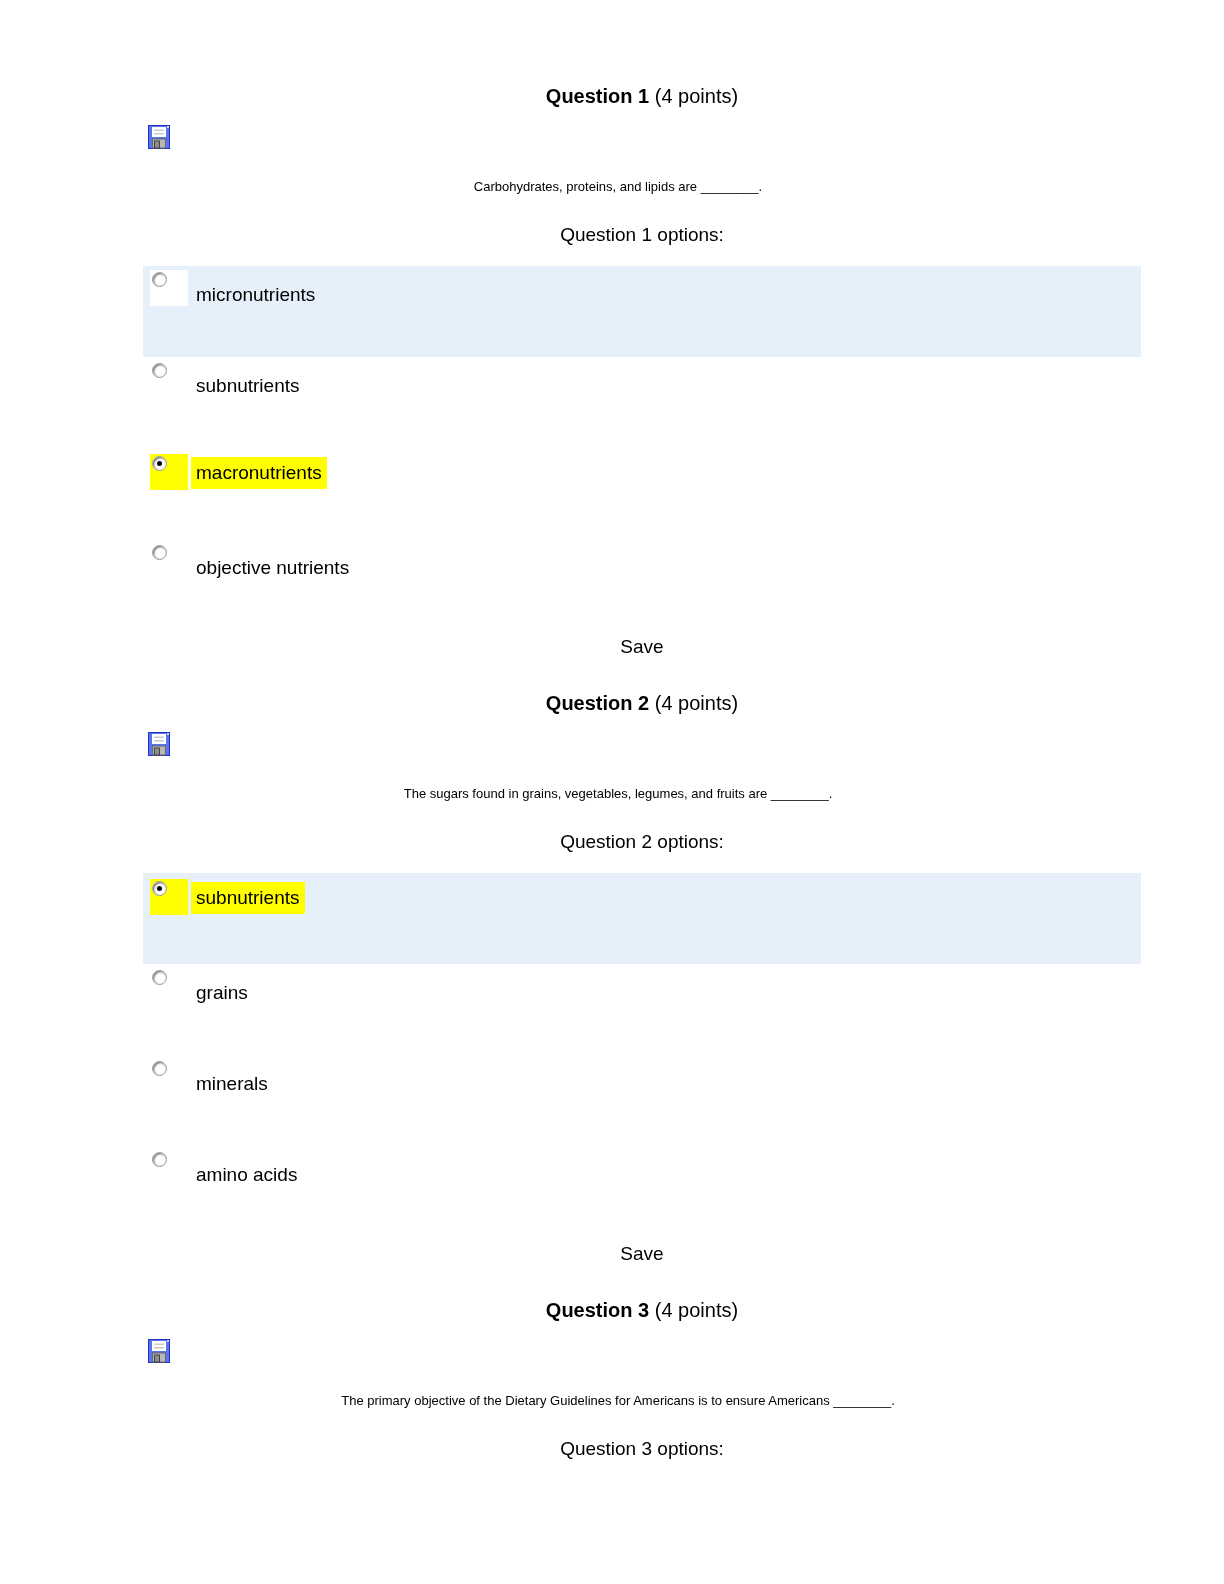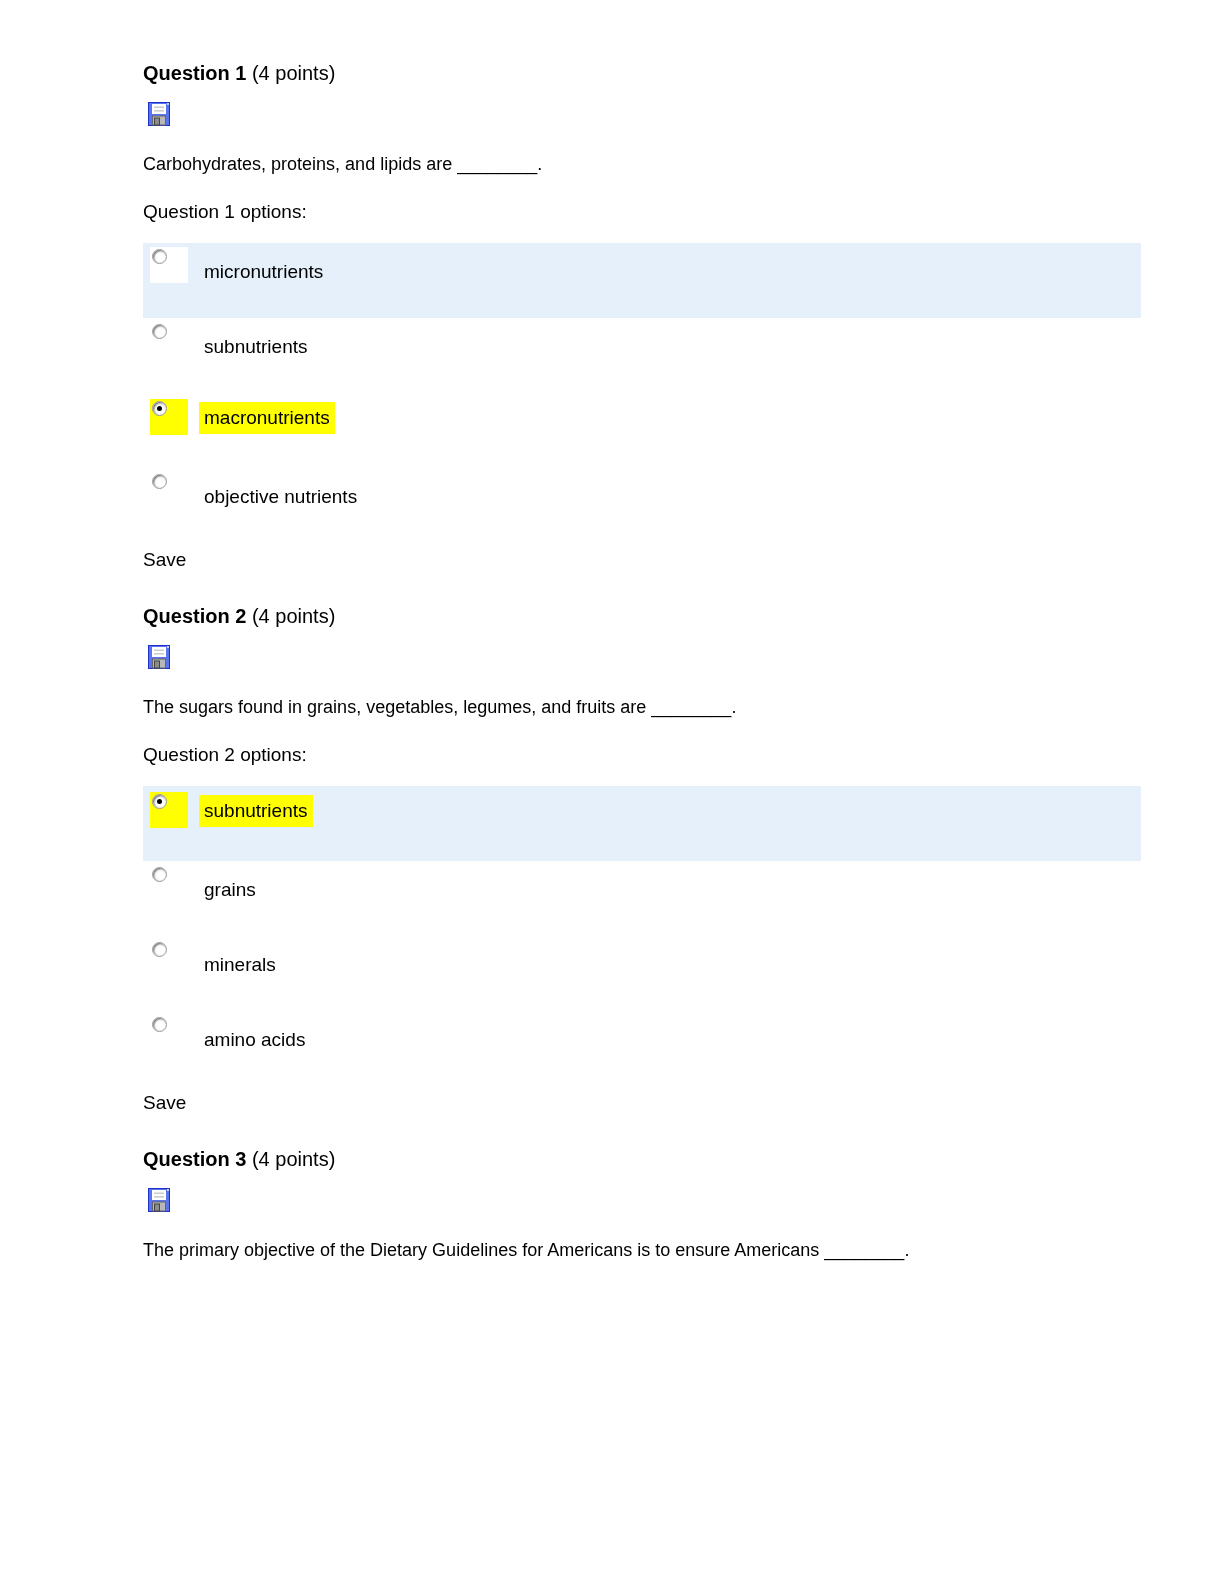--- a/index.html
+++ b/index.html
@@ -7,22 +7,23 @@
   body { font-family: "Liberation Sans", sans-serif; color: #000; }
 
   .page {
     position: relative;
     width: 1224px;
     height: 1584px;
     background: #ffffff;
     overflow: hidden;
   }
   .content {
-    padding: 61px 0 0 143px;
+    padding: 84px 0 0 143px;
     width: 1141px; 
+    text-align: center;
   }
 
   .question { margin: 0; }
   .question + .question { margin-top: 32px; }
 
   .q-header {
     margin: 0;
     font-size: 20px;
     line-height: 24px;
     font-weight: normal;
@@ -34,38 +35,37 @@
     margin: 17px 0 0 5px;
     width: 22px;
     height: 24px;
     display: block;
     cursor: pointer;
   }
   .q-saveicon svg { display: block; }
 
   .q-text {
     margin: 26px 0 0 0;
-    font-size: 18px;
+    font-size: 13px;
     line-height: 24px;
     max-width: 950px;
   }
   .q-options-label {
     margin: 24px 0 0 0;
     font-size: 19px;
     line-height: 24px;
   }
 
   .q-options { margin-top: 19px; width: 998px; }
 
   .opt-row {
-    height: 75px;
+    height: 91px;
     display: flex;
     align-items: flex-start;
     background: #ffffff;
-    gap: 8px;
   }
   .opt-row.row-blue { background: #e5f0fa; }
 
   .radio-box {
     flex: 0 0 auto;
     width: 38px;
     height: 36px;
     margin: 4px 0 0 7px;
     background: #ffffff;
     display: block;
@@ -237,17 +237,18 @@
         <rect x="19" y="1" width="2" height="2" fill="#c6d2f8"></rect>
         <rect x="4" y="2" width="14" height="10" fill="#ffffff"></rect>
         <rect x="6" y="4.5" width="10" height="1.6" fill="#cccccc"></rect>
         <rect x="6" y="8" width="10" height="1.6" fill="#cccccc"></rect>
         <rect x="4.5" y="14" width="13" height="9" fill="#b8b8b8" stroke="#666666" stroke-width="1"></rect>
         <rect x="6.5" y="16" width="5" height="7" fill="#8c8c8c" stroke="#444444" stroke-width="1"></rect>
       </svg>
     </span>
 
     <p class="q-text">The primary objective of the Dietary Guidelines for Americans is to ensure Americans ________.</p>
+    <p class="q-options-label">Question 3 options:</p>
 
   </section>
 </div>
   </div>
 </div>
 
 </body></html>

